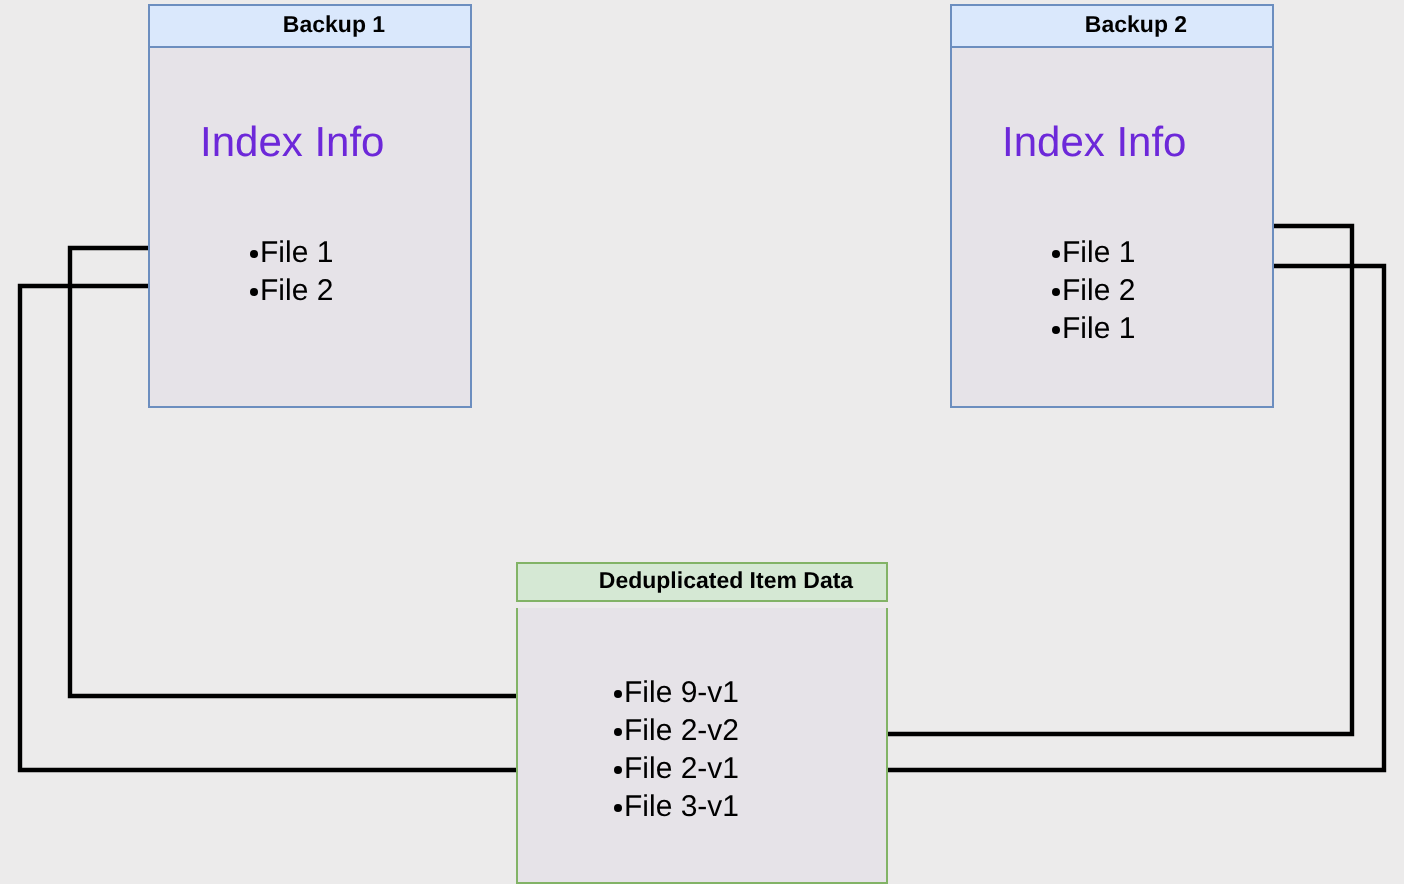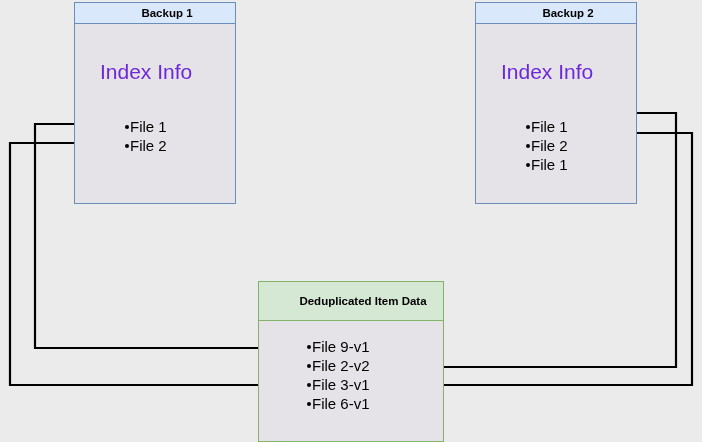--- a/index.html
+++ b/index.html
@@ -49,21 +49,21 @@
   #backup1 .box-body{top:22px;height:180px;}
   #backup1 .index-label{left:26px;top:58px;}
   #backup1 .bullet-list{left:51px;top:115px;}
 
   #backup2{left:475px;top:2px;width:162px;height:202px;}
   #backup2 .box-body{top:22px;height:180px;}
   #backup2 .index-label{left:26px;top:58px;}
   #backup2 .bullet-list{left:51px;top:115px;}
 
   #dedup{left:258px;top:281px;width:186px;height:161px;}
-  #dedup .box-header{height:40px;}
+  #dedup .box-header{height:20px;}
   #dedup .box-body{top:23px;height:138px;}
   #dedup-list{position:absolute;left:307px;top:337px;}
 </style>
 </head>
 <body>
 
 <svg id="canvas" viewBox="0 0 702 442" xmlns="http://www.w3.org/2000/svg">
   <defs>
     <marker id="arrowR" viewBox="0 0 10 10" refX="9" refY="5" markerWidth="7" markerHeight="7" orient="auto-start-reverse">
       <path d="M 0 0 L 10 5 L 0 10 z" fill="#000"></path>
@@ -124,19 +124,19 @@
   <div class="bullet-row">
     <span class="dot"></span>
     <span class="txt">File 9-v1</span>
   </div>
   <div class="bullet-row">
     <span class="dot"></span>
     <span class="txt">File 2-v2</span>
   </div>
   <div class="bullet-row">
     <span class="dot"></span>
-    <span class="txt">File 3-v1</span>
+    <span class="txt">File 2-v1</span>
   </div>
   <div class="bullet-row">
     <span class="dot"></span>
-    <span class="txt">File 6-v1</span>
+    <span class="txt">File 3-v1</span>
   </div>
 </div>
 
 </body></html>

